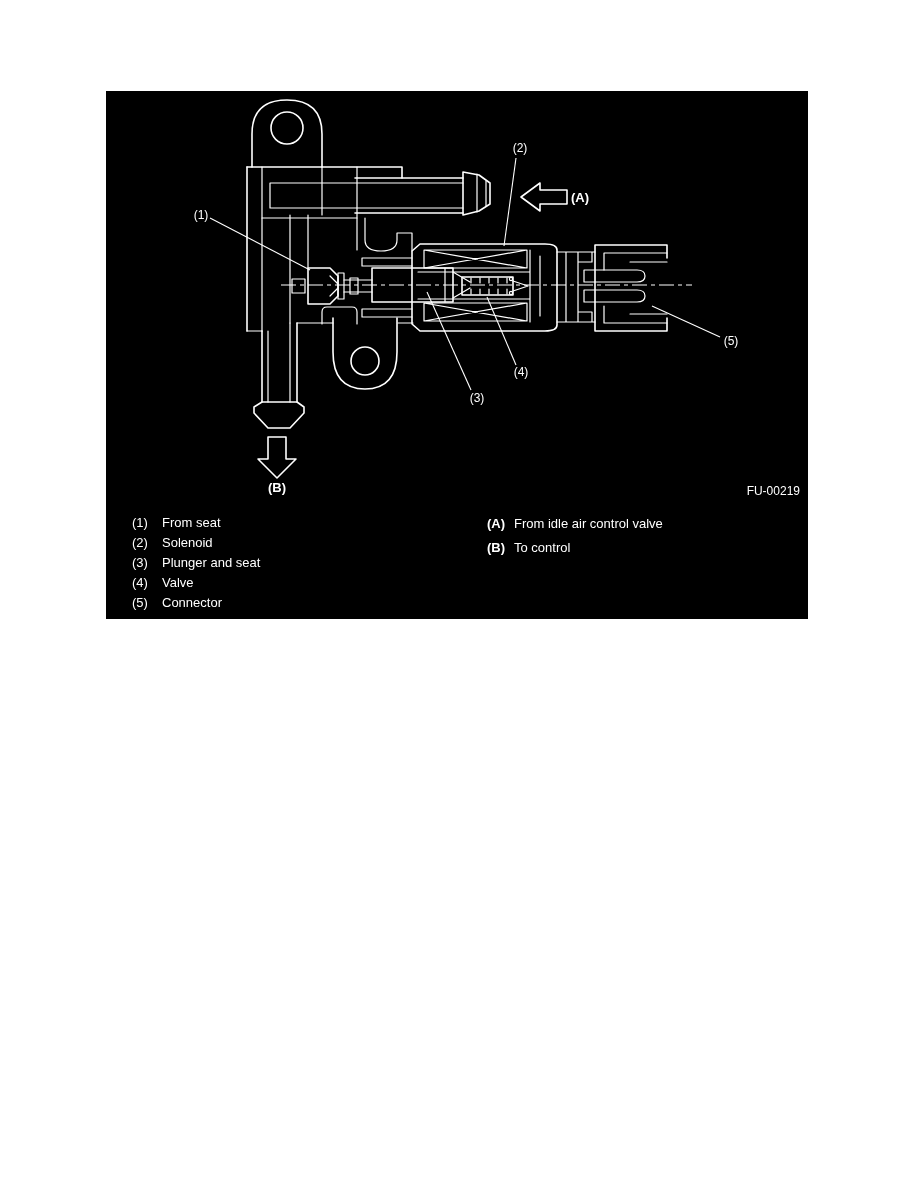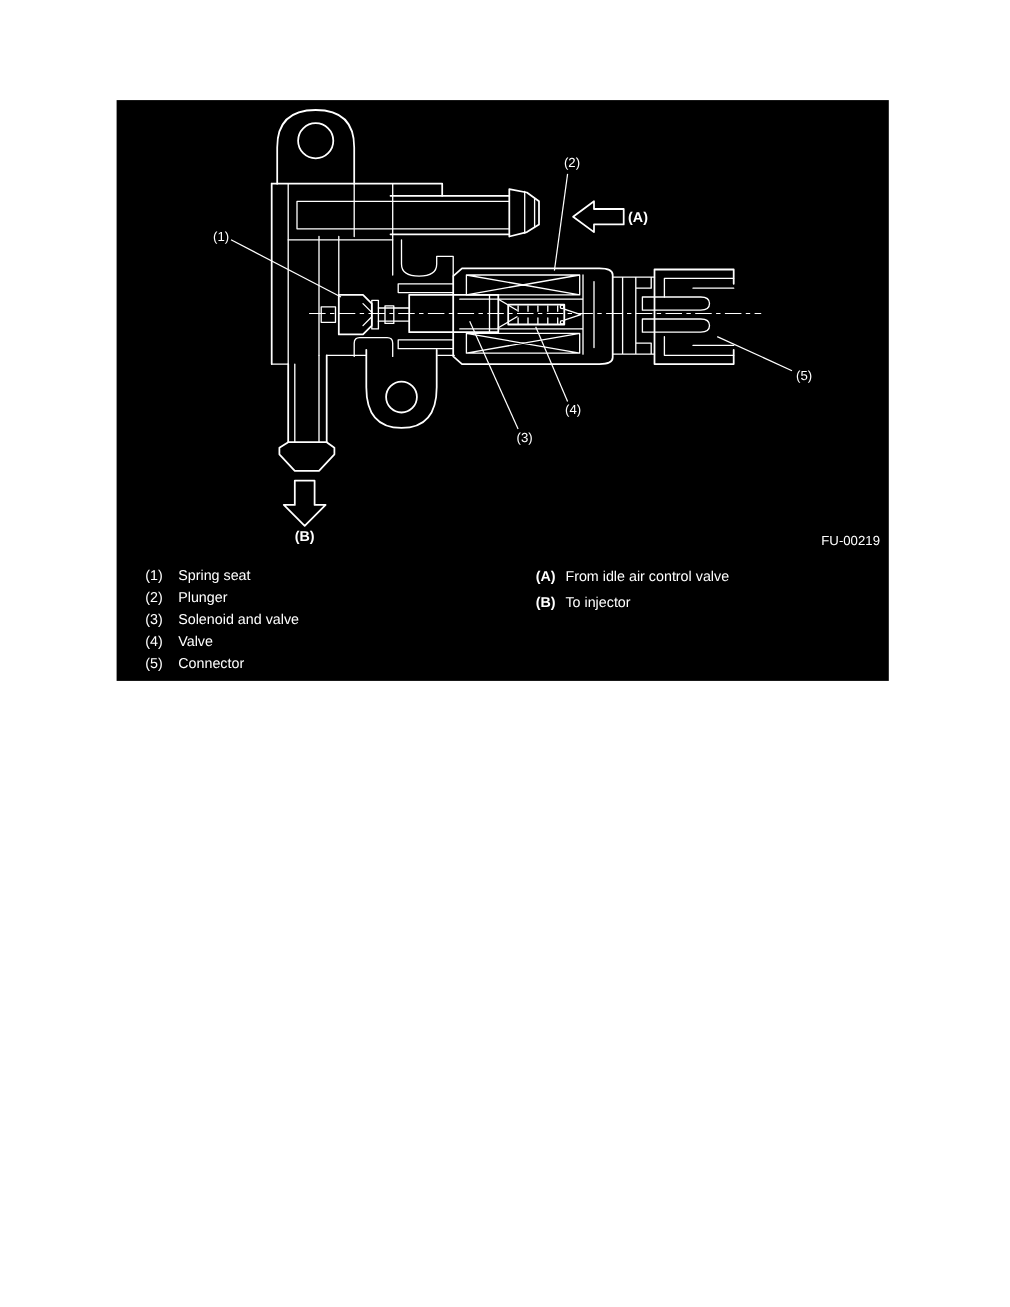--- a/index.html
+++ b/index.html
@@ -112,45 +112,45 @@
       <text class="callout" x="731" y="345" text-anchor="middle">(5)</text>
       <text class="callout-bold" x="571" y="202">(A)</text>
       <text class="callout-bold" x="277" y="492" text-anchor="middle">(B)</text>
 
       <text class="figcode" x="800" y="495" text-anchor="end">FU-00219</text>
     </svg>
 
     <div class="legend legend-left">
       <div class="row">
         <span class="marker">(1)</span>
-        <span>Spring seat</span>
+        <span>From seat</span>
       </div>
       <div class="row">
         <span class="marker">(2)</span>
-        <span>Plunger</span>
+        <span>Solenoid</span>
       </div>
       <div class="row">
         <span class="marker">(3)</span>
-        <span>Solenoid and valve</span>
+        <span>Plunger and seat</span>
       </div>
       <div class="row">
         <span class="marker">(4)</span>
         <span>Valve</span>
       </div>
       <div class="row">
         <span class="marker">(5)</span>
         <span>Connector</span>
       </div>
     </div>
 
     <div class="legend legend-right">
       <div class="row">
         <span class="marker">(A)</span>
         <span>From idle air control valve</span>
       </div>
       <div class="row">
         <span class="marker">(B)</span>
-        <span>To injector</span>
+        <span>To control</span>
       </div>
     </div>
 
   </div>
 </div>
 
 </body></html>

